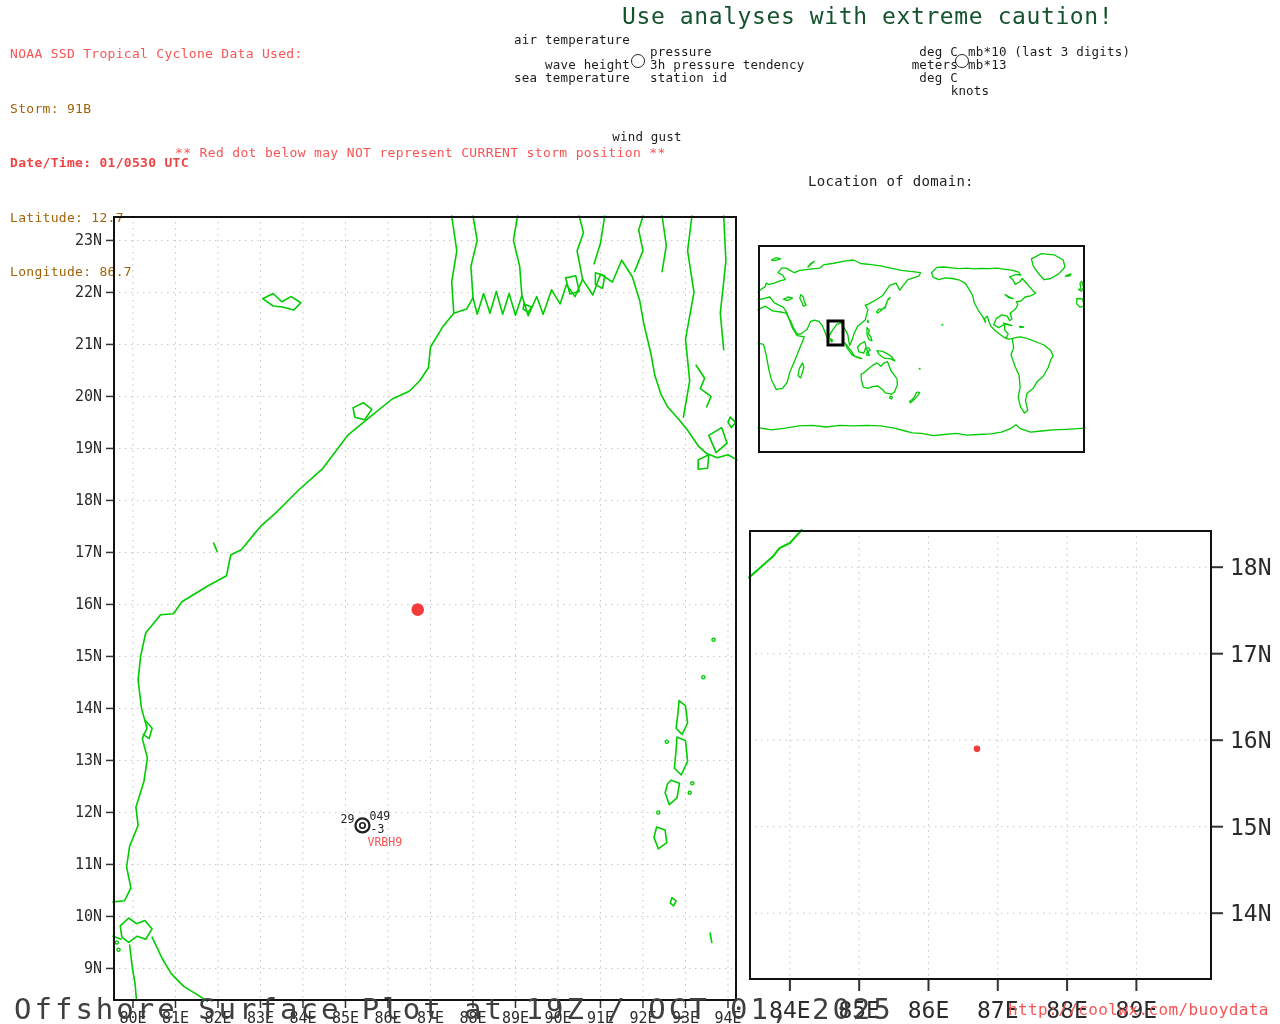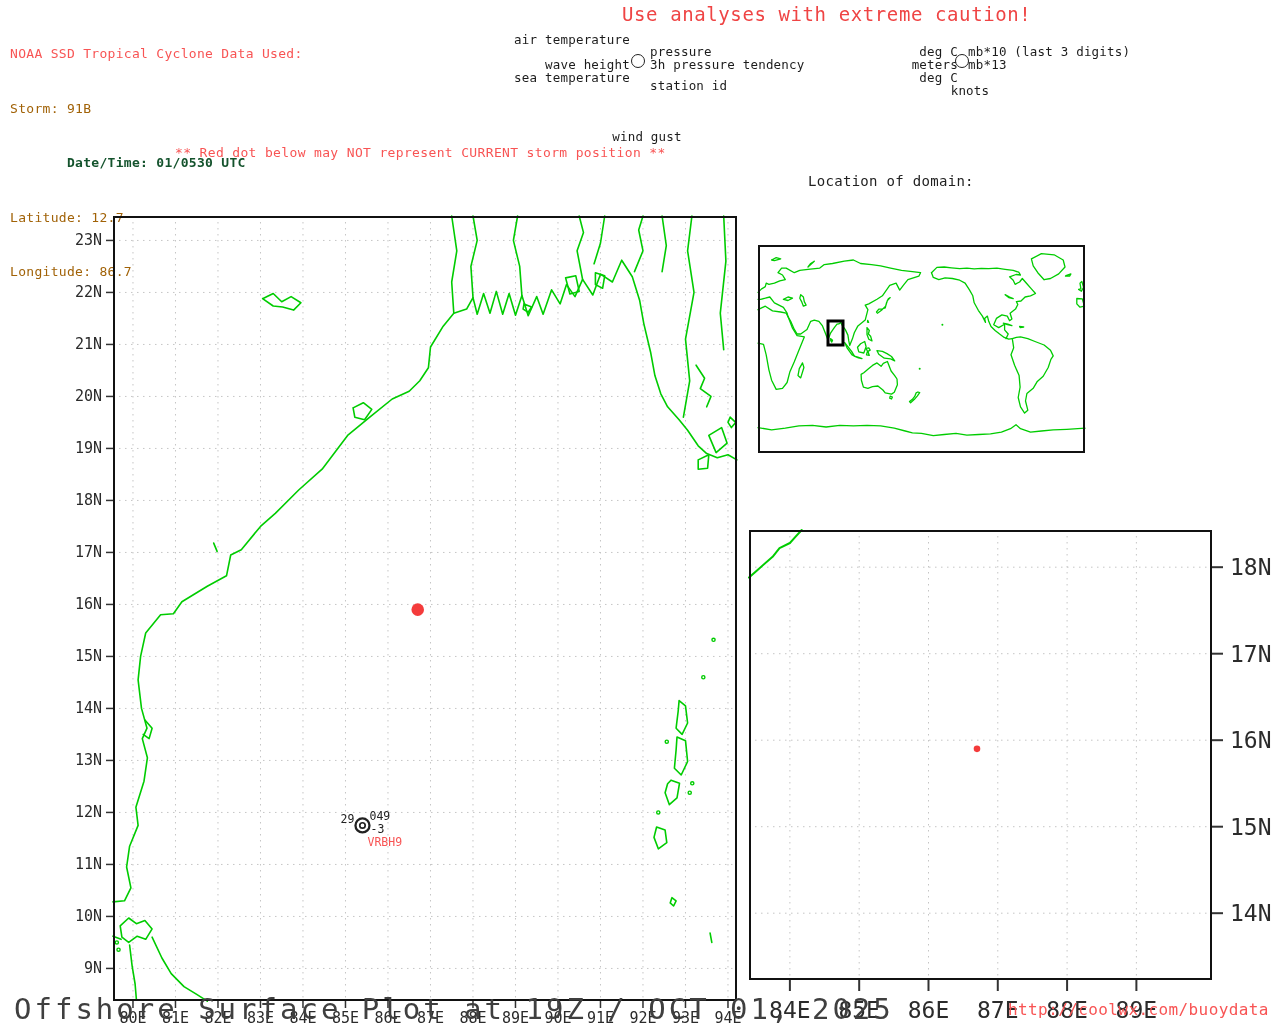--- a/index.html
+++ b/index.html
@@ -2,24 +2,24 @@
 <html><head>
 <meta charset="utf-8">
 <style>
   html,body{margin:0;padding:0;background:#fff;}
   .canvas{position:relative;width:1280px;height:1024px;background:#ffffff;overflow:hidden;
           font-family:"DejaVu Sans Mono", monospace;}
   .abs{position:absolute;white-space:pre;}
   .t13{font-size:13px;letter-spacing:0.3px;line-height:16.5px;color:#a16207;}
   .t12{font-size:12.5px;letter-spacing:0.2px;color:#1c1c1c;}
   .red{color:#f85454;}
-  .redbold{color:#14532d;font-weight:bold;text-align:center;}
+  .redbold{color:#ef4444;font-weight:bold;}
   .right{text-align:right;}
   .center{text-align:center;}
-  .caution{font-size:19px;letter-spacing:0.6px;color:#ef4444;}
+  .caution{font-size:23px;letter-spacing:0.6px;color:#14532d;}
   .warning{font-size:13px;letter-spacing:0.35px;color:#f85454;}
   .inset-title{font-size:14px;letter-spacing:0.3px;color:#222;}
   .footer-title{font-size:29px;letter-spacing:3px;color:#3f3f3f;font-weight:400;}
   .footer-url{font-size:16px;letter-spacing:0.4px;color:#f85454;}
   .circle-glyph{position:absolute;width:12px;height:12px;border:1.4px solid #222;
                 border-radius:50%;background:transparent;}
   svg{display:block;overflow:visible;}
   svg text{font-family:"DejaVu Sans Mono", monospace;}
 </style>
 </head>
@@ -35,21 +35,21 @@
     <div class="t13">Longitude: 86.7</div>
   </div>
 
   <div class="abs caution" style="left:622px;top:3px;">Use analyses with extreme caution!</div>
 
   <span class="abs t12 right" style="left:430px;top:32px;width:200px;">air temperature</span>
   <span class="abs t12 right" style="left:430px;top:57px;width:200px;">wave height</span>
   <span class="abs t12 right" style="left:430px;top:70px;width:200px;">sea temperature</span>
   <span class="abs t12" style="left:650px;top:44px;">pressure</span>
   <span class="abs t12" style="left:650px;top:57px;">3h pressure tendency</span>
-  <span class="abs t12" style="left:650px;top:70px;margin-top:8px;">station id</span>
+  <span class="abs t12" style="left:650px;top:70px;">station id</span>
   <span class="abs t12 center" style="left:557px;top:83px;width:180px;margin-top:46px;">wind gust</span>
   <div class="circle-glyph" style="left:631px;top:54px;"></div>
 
   <span class="abs t12 right" style="left:758px;top:44px;width:200px;">deg C</span>
   <span class="abs t12 right" style="left:758px;top:57px;width:200px;">meters</span>
   <span class="abs t12 right" style="left:758px;top:70px;width:200px;">deg C</span>
   <span class="abs t12" style="left:968px;top:44px;">mb*10 (last 3 digits)</span>
   <span class="abs t12" style="left:968px;top:57px;">mb*13</span>
   <span class="abs t12 center" style="left:900px;top:83px;width:140px;">knots</span>
   <div class="circle-glyph" style="left:955px;top:54px;"></div>

